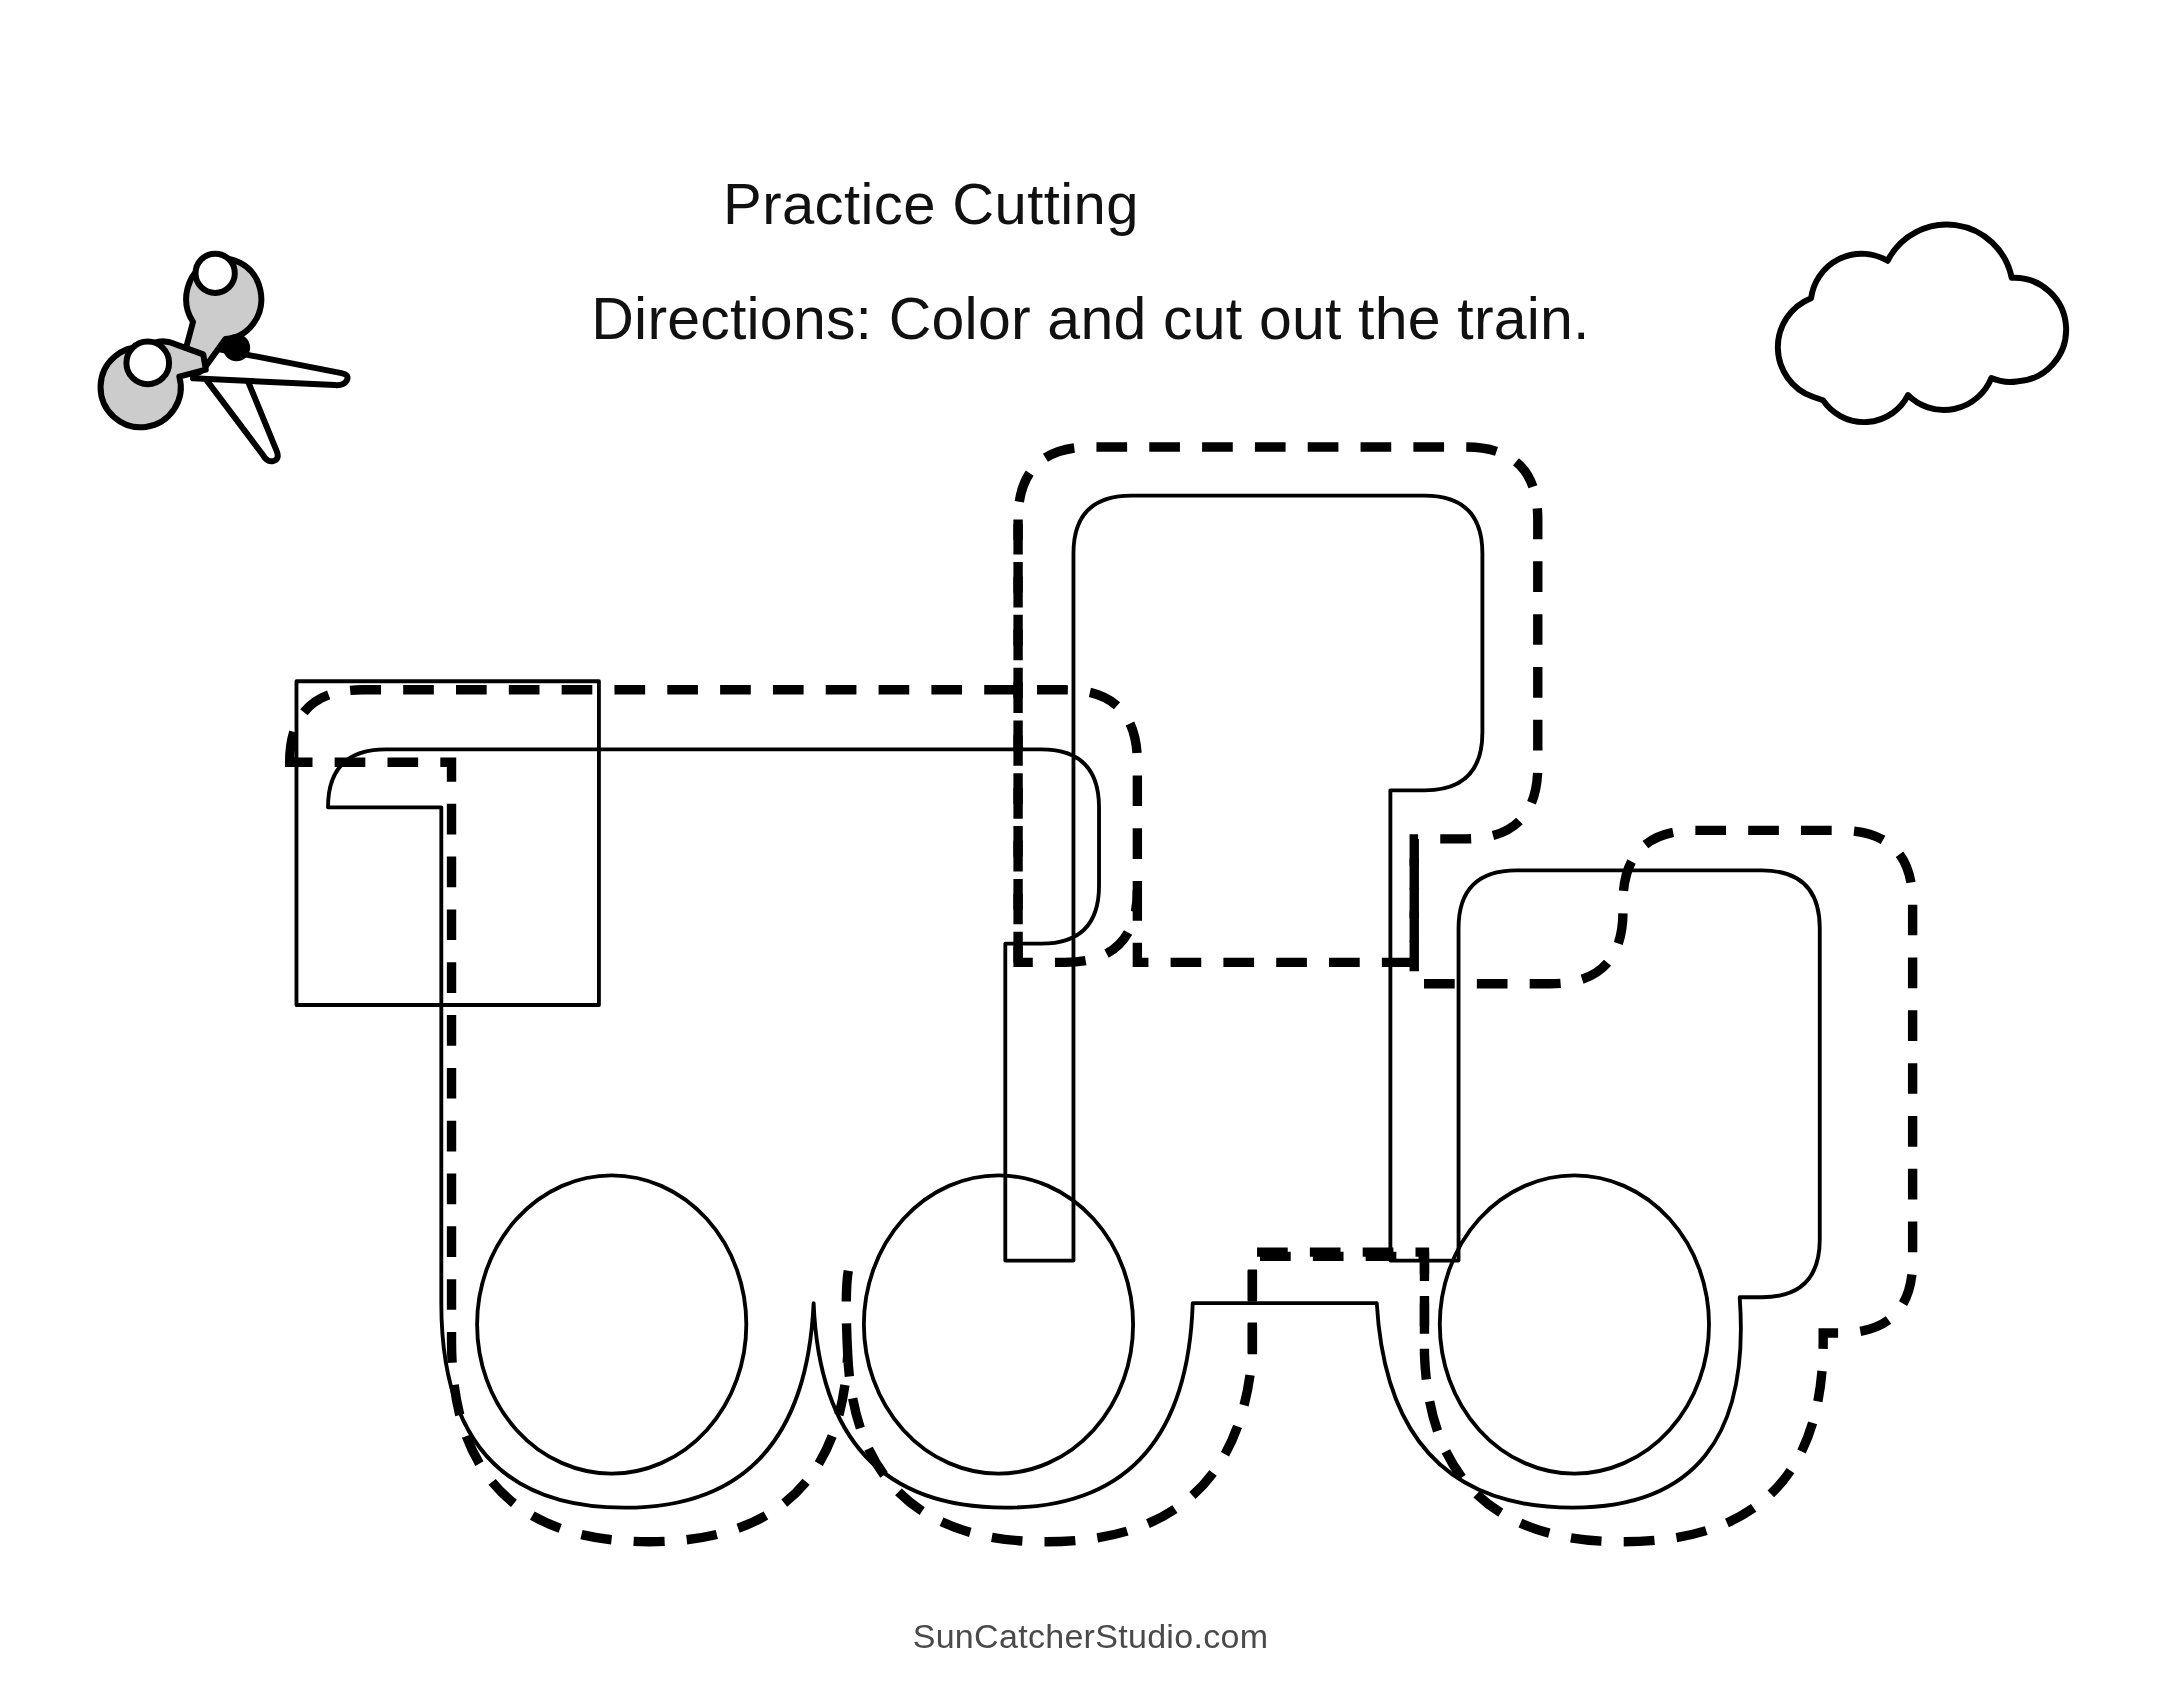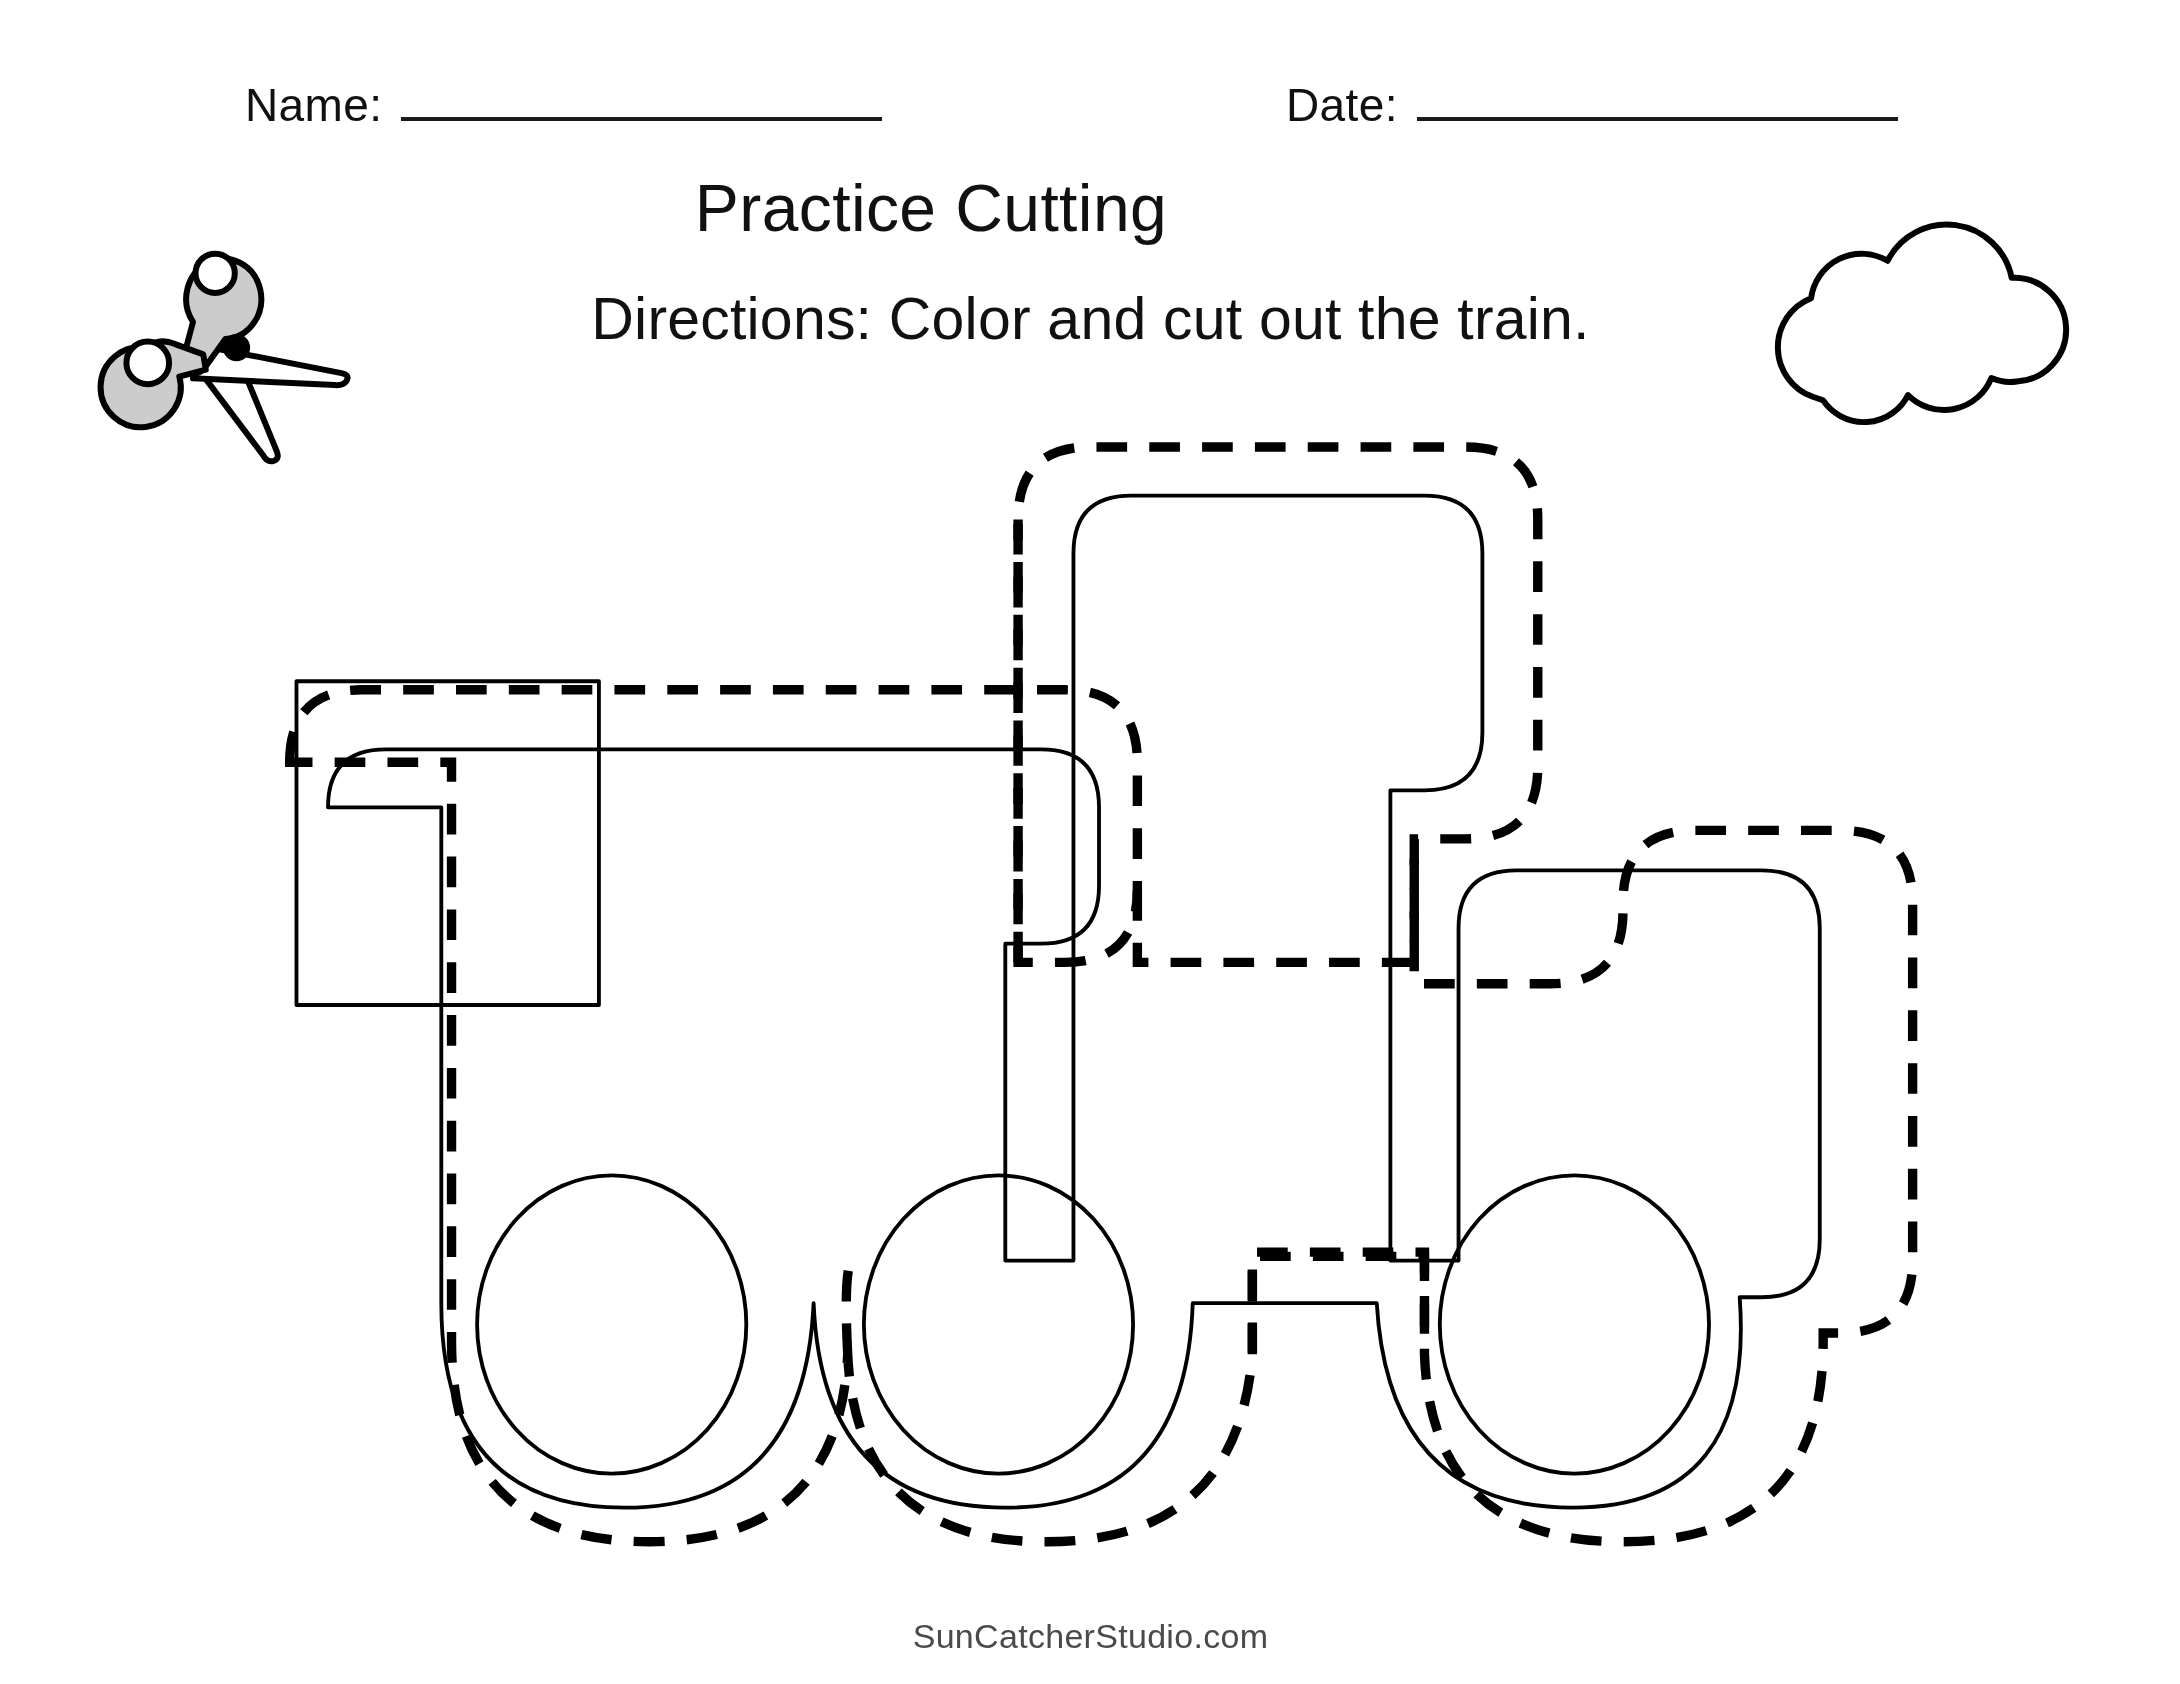--- a/index.html
+++ b/index.html
@@ -52,21 +52,21 @@
   #field-date  { left: 1286px; top: 0; }
   #field-date  .field-line { width: 481px; }
 
   
   .title {
     position: absolute;
     top: 175px;
     left: 0;
     width: 1862px;
     text-align: center;
-    font-size: 66px;
+    font-size: 58px;
     font-weight: 400;
     line-height: 1;
     letter-spacing: 0.4px;
     color: #111111;
   }
   .subtitle {
     position: absolute;
     top: 290px;
     left: 0;
     width: 2181px;
@@ -148,33 +148,20 @@
     stroke: #000000;
     stroke-width: 7;
     stroke-linejoin: round;
   }
 </style>
 </head>
 <body>
 
 <div id="page">
 
-  <div class="field-row">
-
-    <div class="field" id="field-name">
-      <span class="field-label">Name:</span>
-      <span class="field-line"></span>
-    </div>
-
-    <div class="field" id="field-date">
-      <span class="field-label">Date:</span>
-      <span class="field-line"></span>
-    </div>
-
-  </div>
 
   <div class="title">Practice Cutting</div>
 
   <div class="subtitle">Directions: Color and cut out the train.</div>
 
   <div class="art-scissors">
     <svg viewBox="0 0 300 300" width="256" height="256">
 
       <path class="scissor-blade" d="M 122 185 L 160 150 L 214 281 Q 218 291 210 293 Q 203 295 198 286 Z"></path>
 

